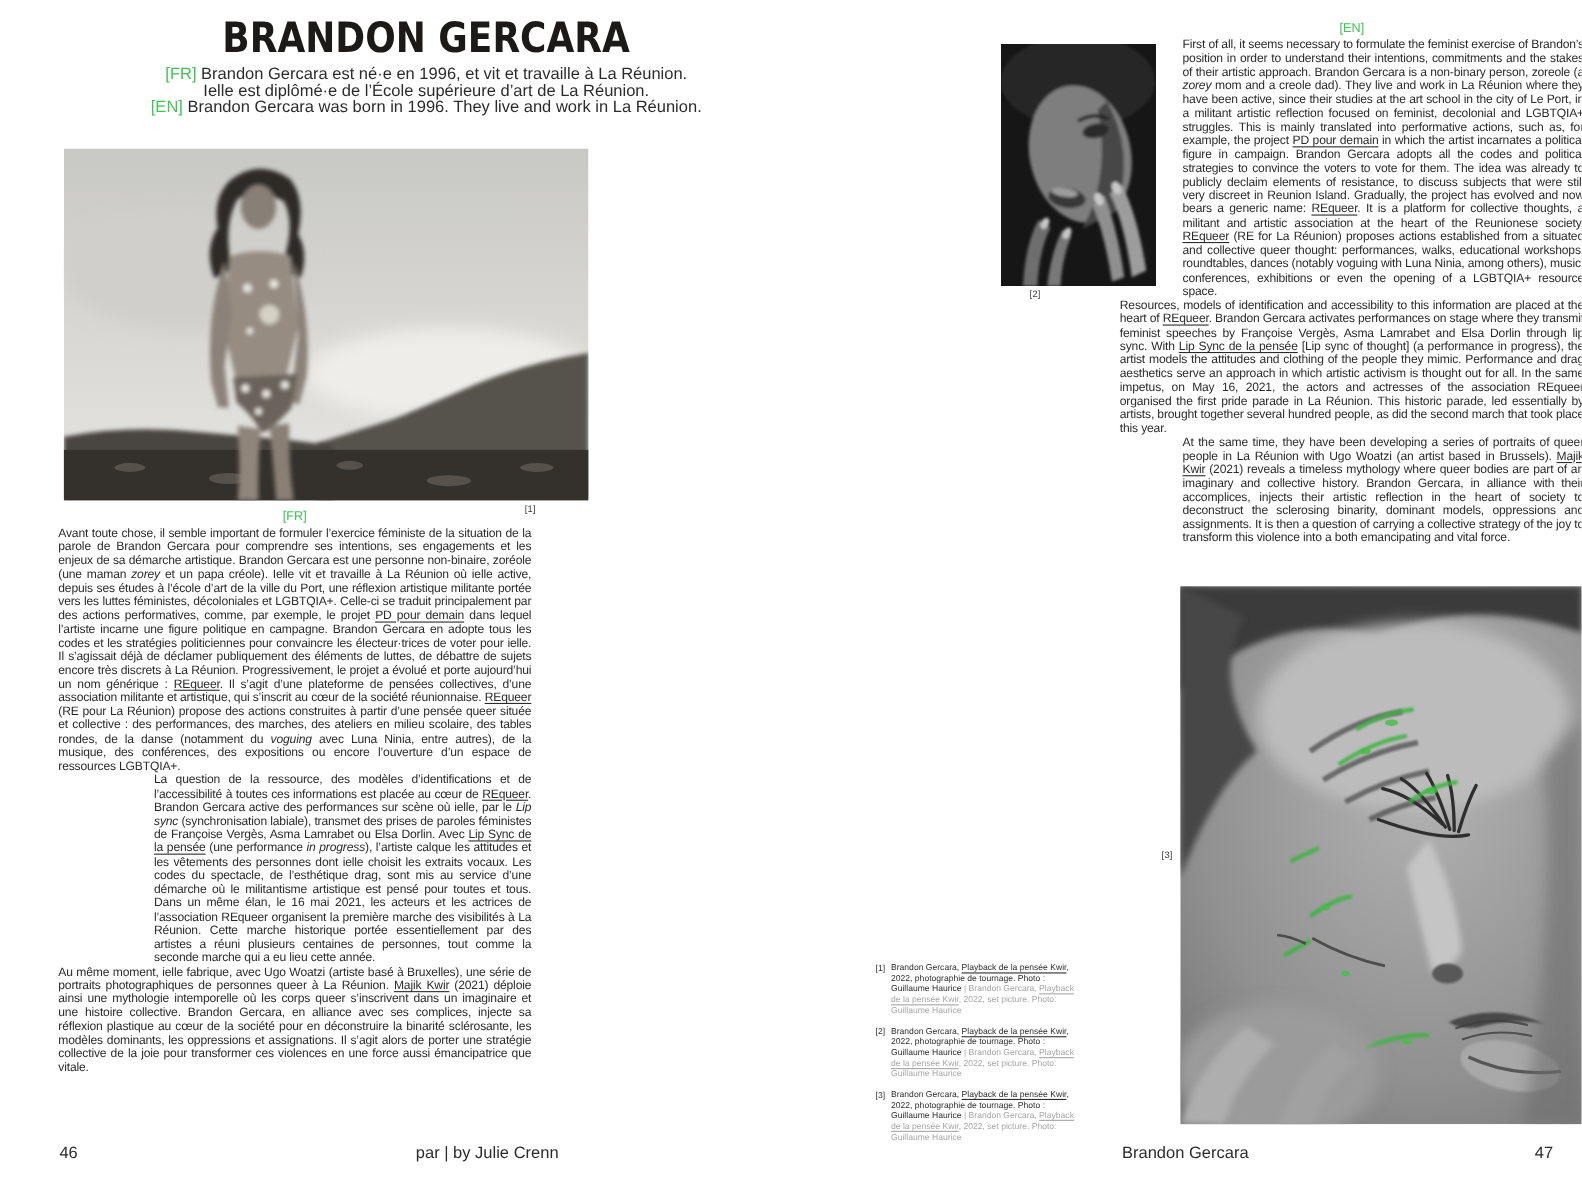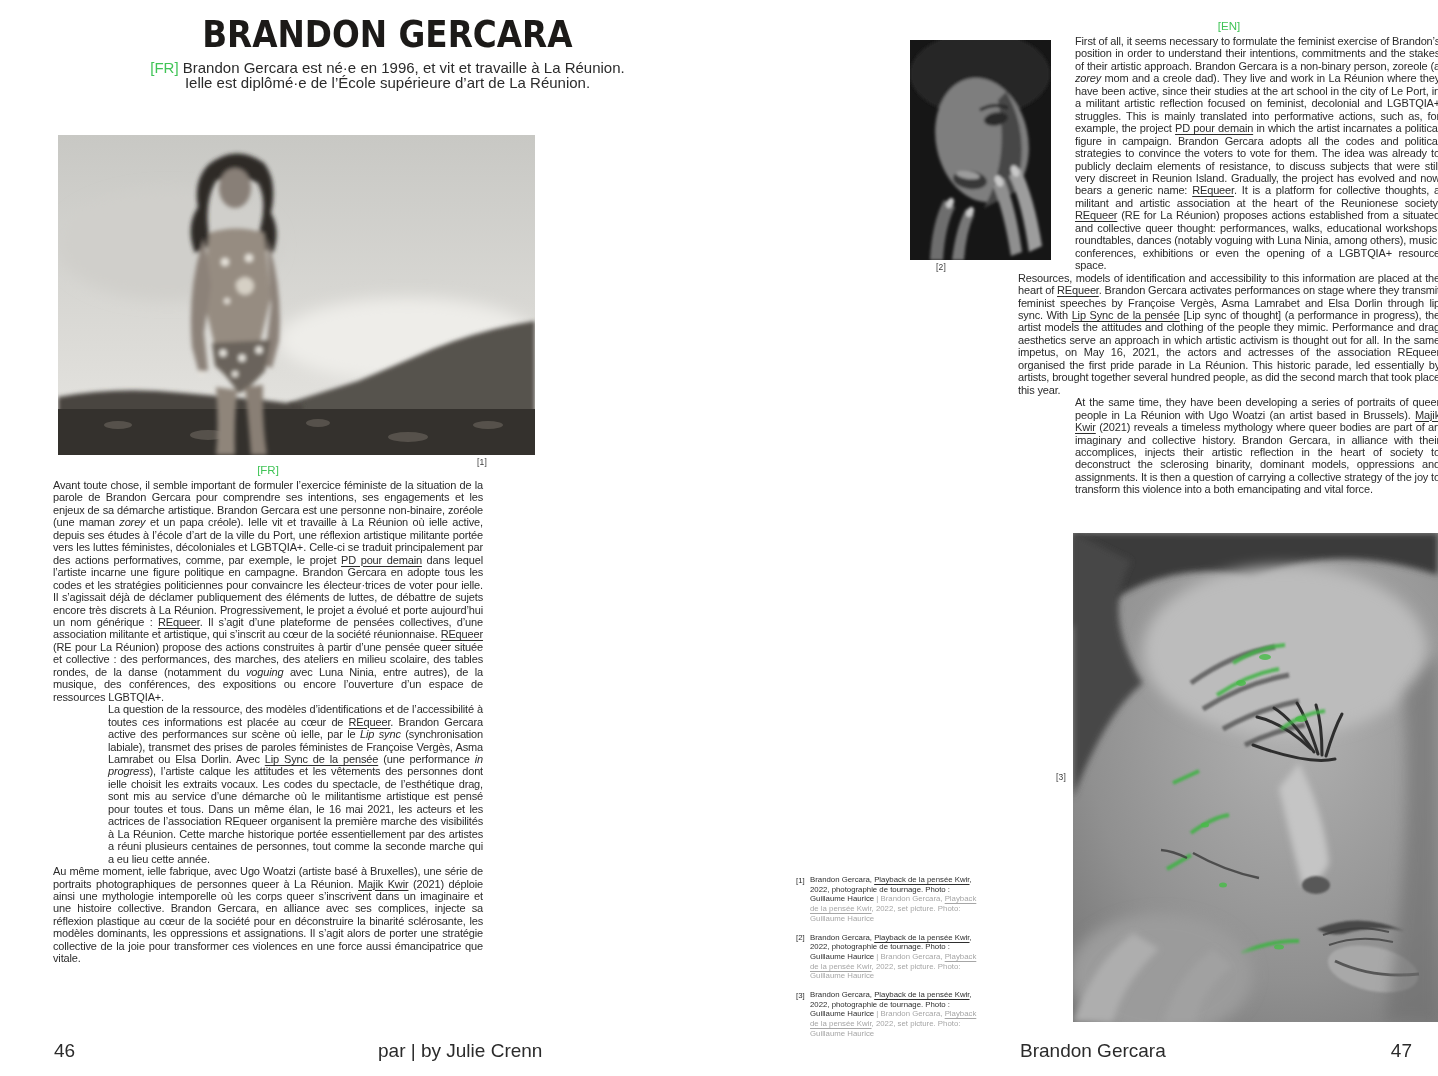--- a/index.html
+++ b/index.html
@@ -14,48 +14,49 @@
   
   .green{color:#41c457;}
   .i{font-style:italic;}
   .u{text-decoration:underline;text-underline-offset:1.5px;}
   .gray{color:#a6a6a6;}
   .section-tag{font-size:11.5px;text-align:center;}
   .body-col{font-size:11px;line-height:12.45px;text-align:justify;color:#2b2b2b;
             letter-spacing:-0.15px;}
   .body-col p{margin:0;}
   .fr-col{left:25px;top:479px;width:430px;}
-  .fr-col .block-b{margin-left:55px;}
+  .fr-col .block-b{margin-left:87px;}
   .en-col{left:990px;top:35px;width:422px;}
   .en-col .block-a{margin-left:57px;}
   .en-col .block-c{margin-left:57px;}
   
   figure{margin:0;}
   .photo{display:block;}
   .photo-cap{font-size:8.5px;color:#3a3a3a;letter-spacing:0.2px;}
   
   .cap-list{left:768px;top:875px;width:190px;}
   .cap-item{display:flex;margin-bottom:9px;font-size:7.8px;line-height:9.7px;color:#2e2e2e;}
   .cap-num{width:14px;flex:0 0 14px;padding-top:0.5px;}
   .cap-text{width:168px;}
   
-  .footer{font-size:19px;color:#2b2b2b;}
+  .footer{font-size:15px;color:#2b2b2b;}
 </style>
 </head>
 <body>
 
 <div class="spread">
 
   <div class="abs title-wrap">
     <div class="title">BRANDON GERCARA</div>
   </div>
 
   <div class="abs intro">
     <div><span class="green">[FR] </span><span>Brandon Gercara est né·e en 1996, et vit et travaille à La Réunion.</span></div>
     <div><span>Ielle est diplômé·e de l’École supérieure d’art de La Réunion.</span></div>
+    <div><span class="green">[EN] </span><span>Brandon Gercara was born in 1996. They live and work in La Réunion.</span></div>
   </div>
 
   <figure class="abs" style="left:30px;top:135px;width:477px;height:320px;">
     <svg class="photo" width="477" height="320" viewBox="0 0 477 320">
       <defs>
         <linearGradient id="sky1" x1="0" y1="0" x2="0" y2="1">
           <stop offset="0" stop-color="#c8c8c4"></stop>
             <stop offset="0.65" stop-color="#dcdbd7"></stop>
             <stop offset="1" stop-color="#e7e6e2"></stop>
         </linearGradient>

